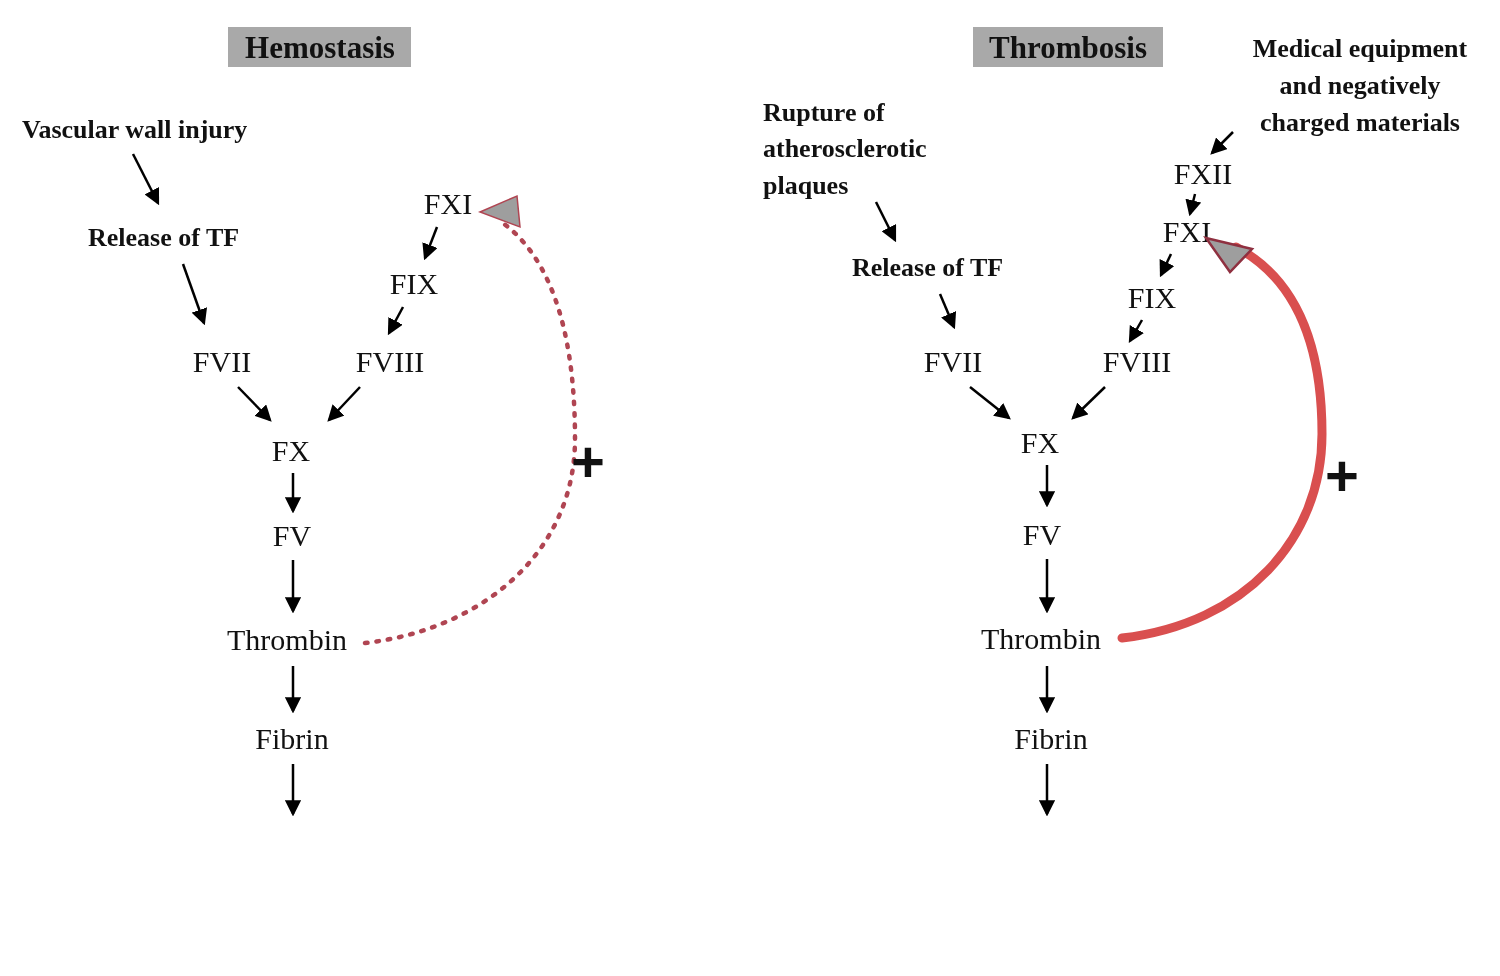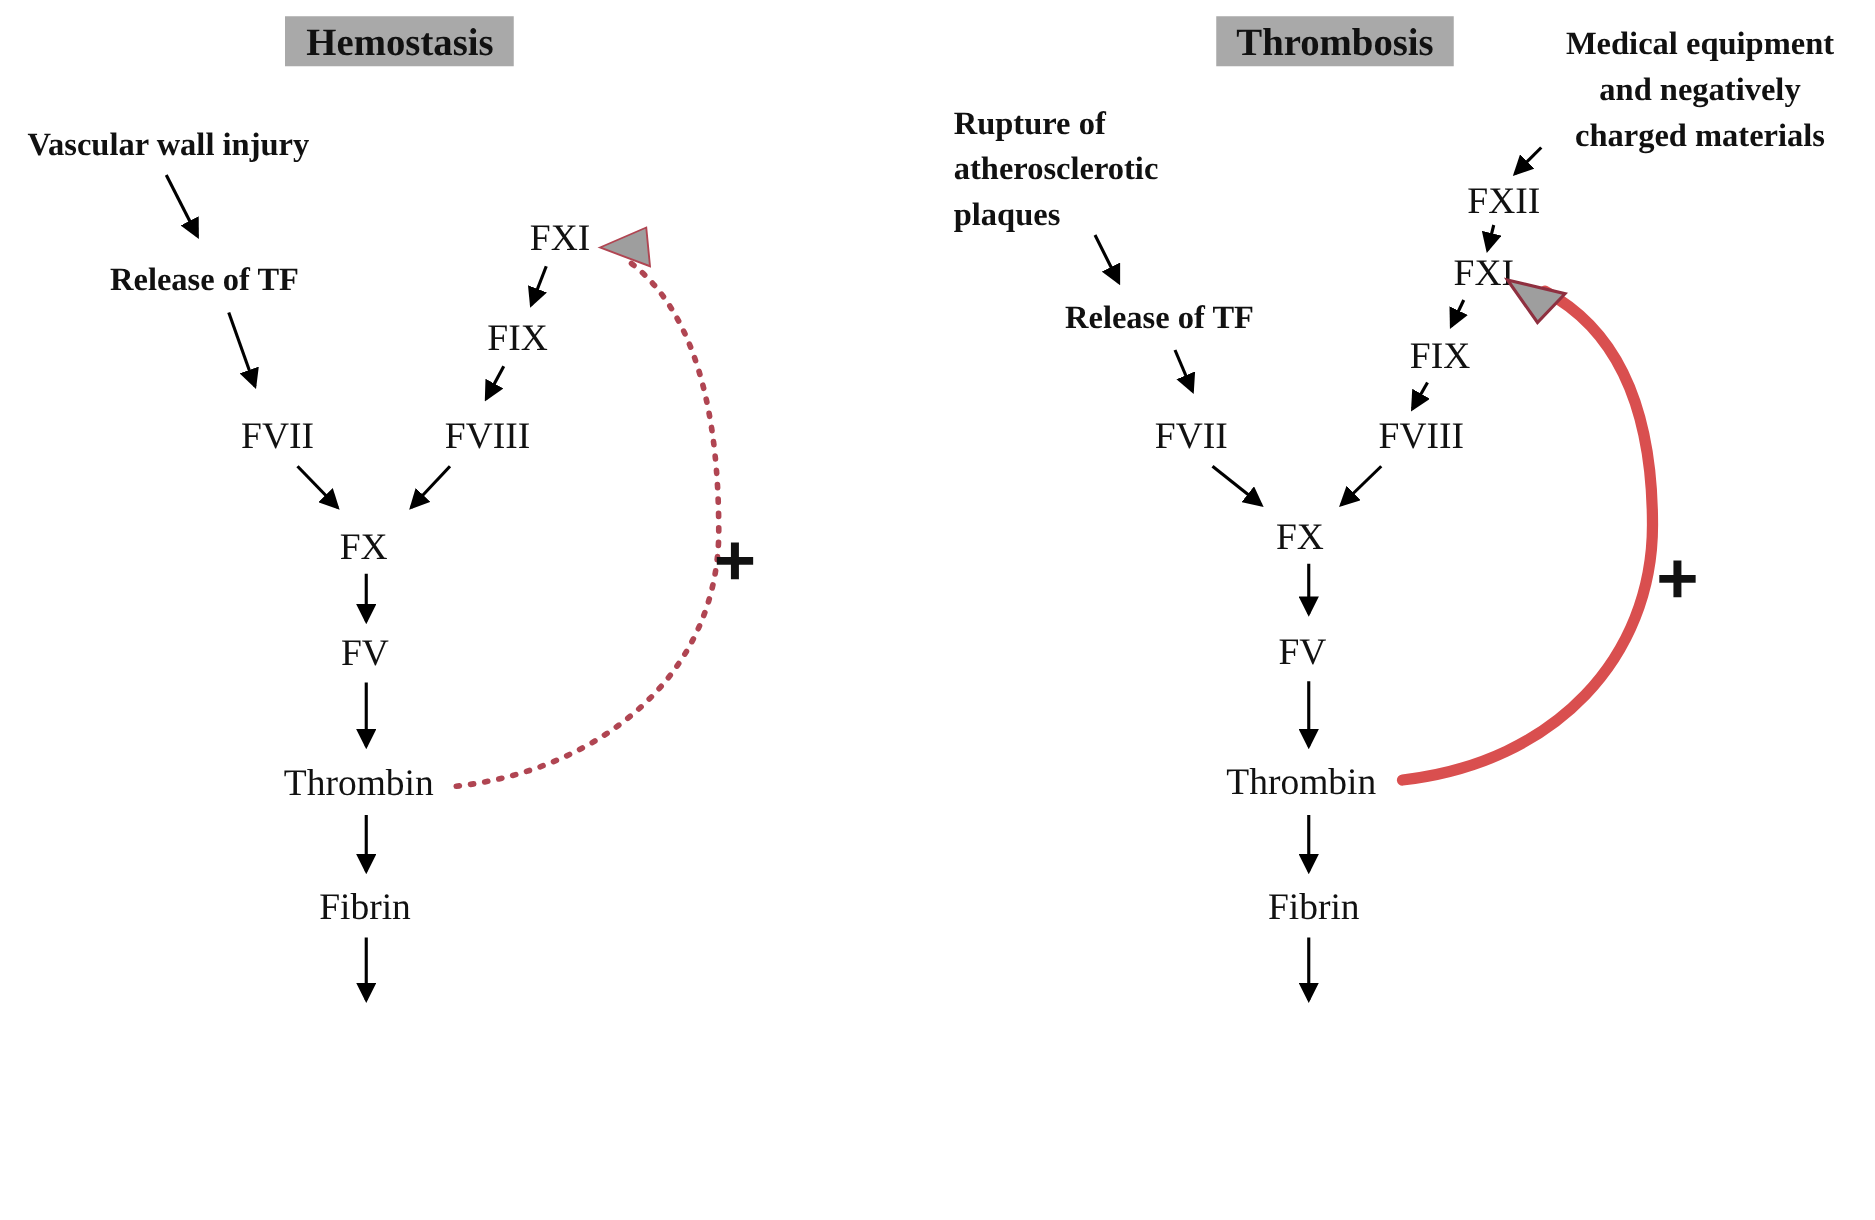--- a/index.html
+++ b/index.html
@@ -1,16 +1,16 @@
 <!DOCTYPE html>
 <html><head>
 <meta charset="utf-8">
 <style>
   html, body { margin: 0; padding: 0; background: #ffffff; }
-  .figure-wrap { width: 1500px; height: 807px; position: relative; }
+  .figure-wrap { width: 1500px; height: 807px; position: relative; margin-top: 14px; }
   svg { display: block; }
   text { fill: #111111; }
   .factor  { font-family: "Liberation Serif", serif; font-size: 30px; }
   .boldlbl { font-family: "Liberation Serif", serif; font-size: 26px; font-weight: bold; }
   .title   { font-family: "Liberation Serif", serif; font-size: 31px; font-weight: bold; }
   .plus    { font-family: "Liberation Sans", sans-serif; font-size: 58px; font-weight: bold; }
   .arrow   { stroke: #000000; stroke-width: 2.5; }
 </style>
 </head>
 <body>

